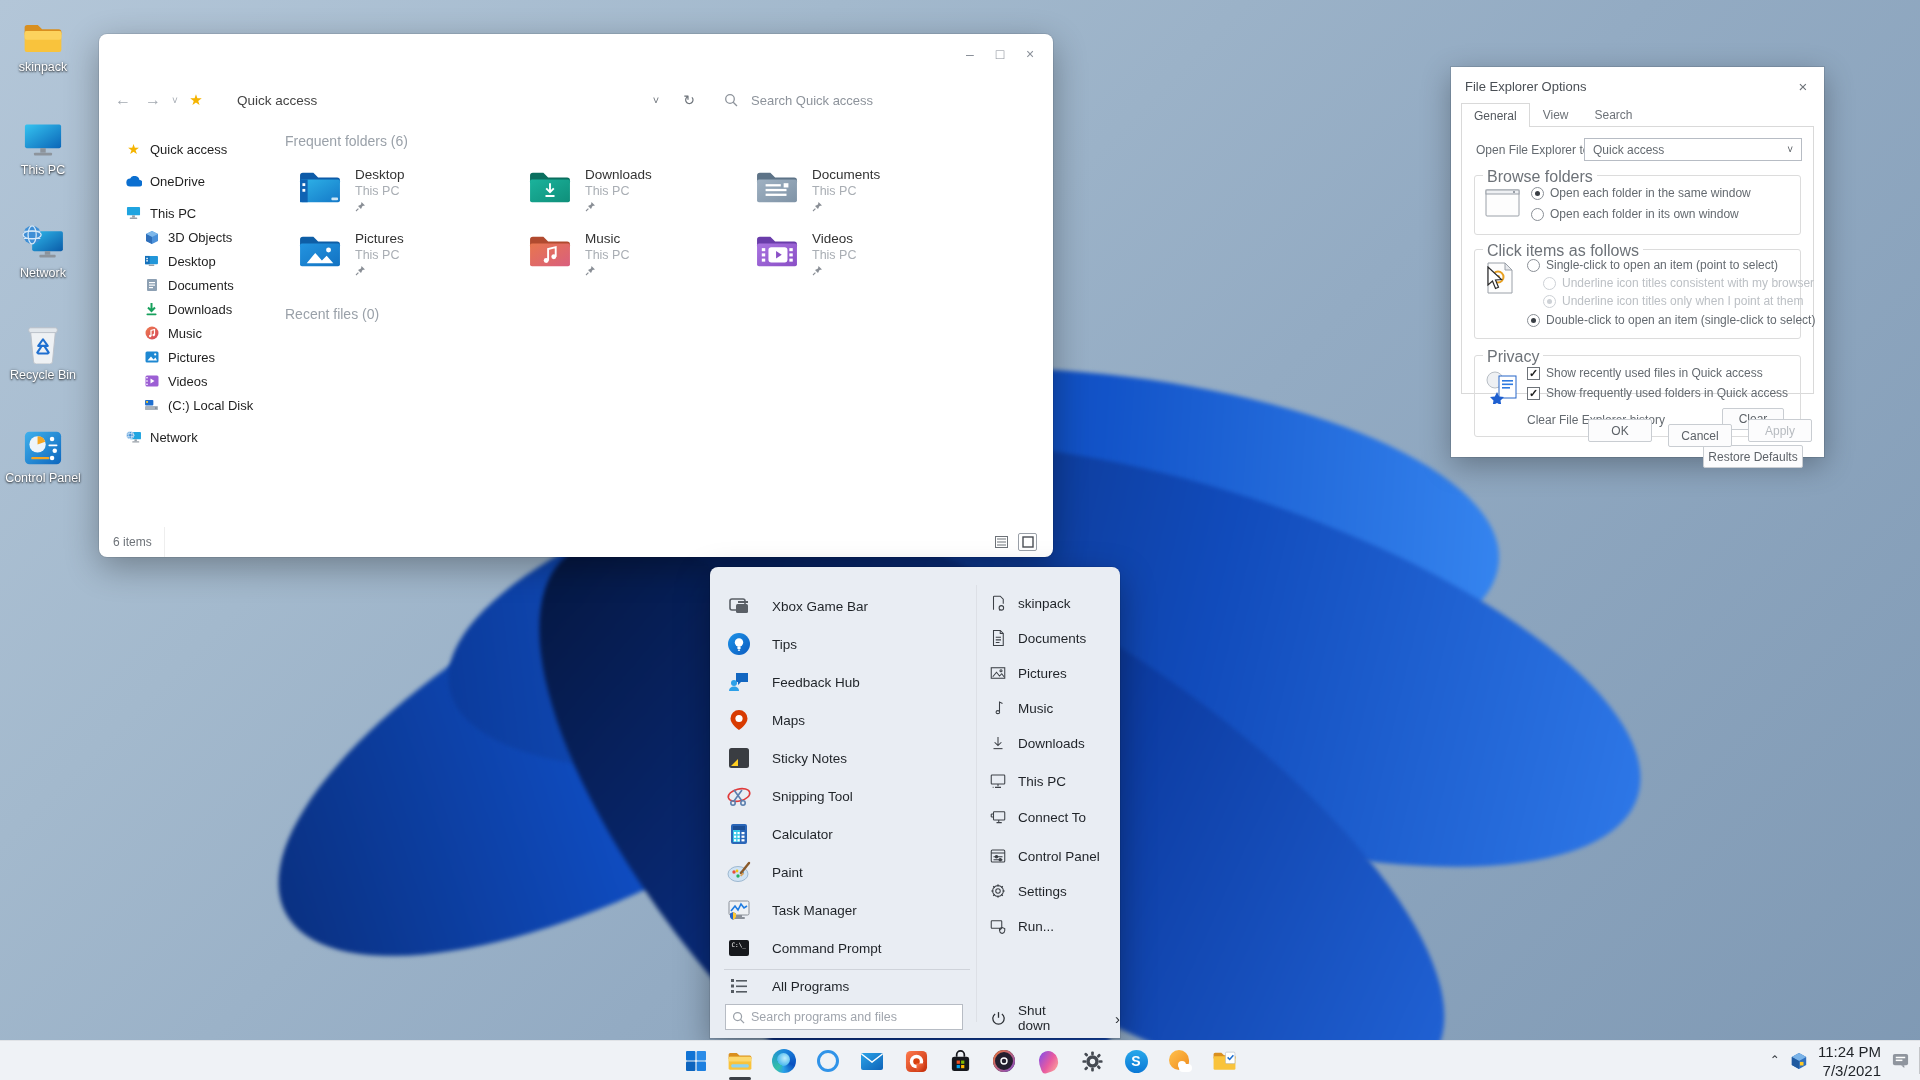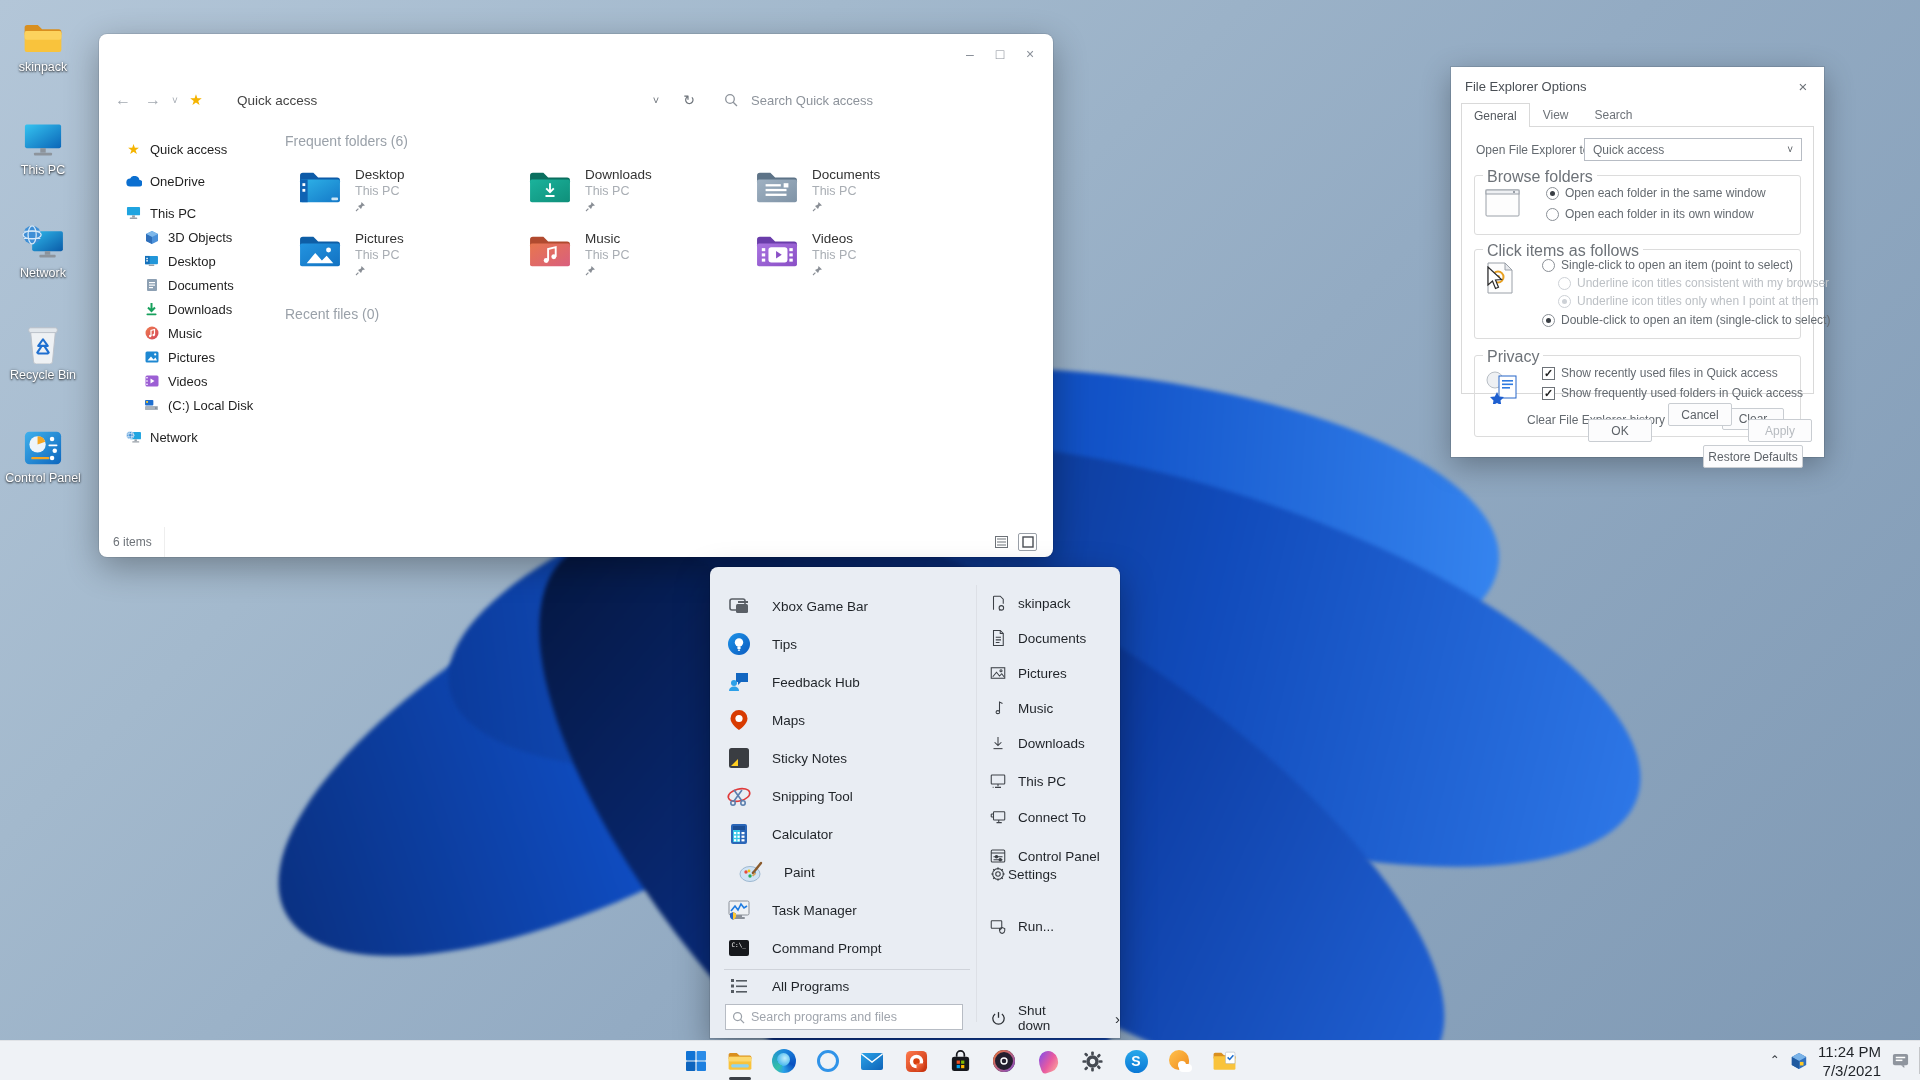--- a/index.html
+++ b/index.html
@@ -66,21 +66,21 @@
   .tab.active { background:#fff; border-color:#d9d9d9; height:24px; z-index:2; color:#53585e; }
   .panel { position:absolute; left:10px; right:10px; top:59px; bottom:63px; border:1px solid #d9d9d9; background:#fff; }
   .fset { position:absolute; left:12px; right:12px; border:1px solid #dcdcdc; border-radius:3px; }
   .fset legend,.leg { position:absolute; top:-8px; left:8px; background:#fff; padding:0 4px; font-size:16px; color:#6d7278; }
   .radio { width:13px; height:13px; border:1px solid #8a8f96; border-radius:50%; display:inline-block; position:relative; flex:none; background:#fff; }
   .radio.sel::after { content:""; position:absolute; left:3px; top:3px; width:5px; height:5px; border-radius:50%; background:#3a3f45; }
   .radio.dis { border-color:#cdd1d6; }
   .radio.dis.sel::after { background:#cdd1d6; }
   .chk { width:13px; height:13px; border:1px solid #6d7278; display:inline-flex; align-items:center; justify-content:center;
          font-size:11px; color:#1f1f1f; font-weight:bold; background:#fff; flex:none; }
-  .opt-row { position:absolute; display:flex; align-items:center; gap:6px; font-size:12px; white-space:nowrap;margin-left:15px; }
+  .opt-row { position:absolute; display:flex; align-items:center; gap:6px; font-size:12px; white-space:nowrap; }
   .opt-row.disd { color:#bcc0c5; }
   .btn { display:flex; align-items:center; justify-content:center; border:1px solid #c9cdd2; background:#fcfcfd; color:#5d6268;
          font-size:12px; border-radius:2px; }
   .btn.disabled { color:#b7bbc0; }
 
   
   .menu { position:absolute; left:710px; top:567px; width:410px; height:471px; background:#e9edf3;
           border-radius:8px 8px 0 0; box-shadow:0 12px 34px rgba(0,0,0,.35), 0 0 0 1px rgba(0,0,0,.08); }
   .sm-row { position:absolute; display:flex; align-items:center; gap:20px; font-size:13.5px; color:#1f2328; }
   .sm-ic24 { width:26px; height:26px; display:flex; align-items:center; justify-content:center; flex:none; }
@@ -585,21 +585,21 @@
           <span>Show frequently used folders in Quick access</span>
         </div>
         <span class="abs" style="left:52px; top:57px;">Clear File Explorer history</span>
         <div class="btn abs" style="left:247px; top:52px; width:62px; height:22px;">Clear</div>
       </div>
 
       <div class="btn abs" style="left:241px; top:318px; width:100px; height:23px;">Restore Defaults</div>
     </div>
 
     <div class="btn abs" style="left:137px; bottom:15px; width:64px; height:23px;">OK</div>
-    <div class="btn abs" style="left:217px; bottom:31px; width:64px; height:23px;">Cancel</div>
+    <div class="btn abs" style="left:217px; bottom:10px; width:64px; height:23px;">Cancel</div>
     <div class="btn disabled abs" style="left:297px; bottom:15px; width:64px; height:23px;">Apply</div>
   </div>
 
   <div class="menu">
     <div class="sm-vsep"></div>
 
     <div class="sm-row" style="left:16px; top:20px; height:38px;">
       <span class="sm-ic24">
           <svg width="24" height="24" viewBox="0 0 24 24">
             <rect x="3" y="5" width="15" height="11" rx="2" fill="none" stroke="#5a5f66" stroke-width="1.6"></rect>
@@ -679,21 +679,21 @@
               <rect x="7" y="17.2" width="2.2" height="2.2"></rect>
               <rect x="10.5" y="17.2" width="2.2" height="2.2"></rect>
               <rect x="14.5" y="10" width="3" height="2.2"></rect>
               <rect x="14.5" y="13.6" width="3" height="2.2"></rect>
               <rect x="14.5" y="17.2" width="3" height="2.2"></rect>
             </g>
           </svg>
         </span>
       <span>Calculator</span>
     </div>
-    <div class="sm-row" style="left:28px; top:286px; height:38px;">
+    <div class="sm-row" style="left:16px; top:286px; height:38px;">
       <span class="sm-ic24">
           <svg width="26" height="24" viewBox="0 0 26 24">
             <ellipse cx="12" cy="14" rx="10" ry="7.5" fill="#cfe3f5" stroke="#9db8d0"></ellipse>
             <circle cx="8" cy="12" r="1.7" fill="#e74c3c"></circle>
             <circle cx="12" cy="16" r="1.7" fill="#27ae60"></circle>
             <circle cx="16" cy="12.5" r="1.7" fill="#2980b9"></circle>
             <circle cx="11" cy="11" r="1.4" fill="#f1c40f"></circle>
             <path d="M15 13L23 3" stroke="#8a5a2b" stroke-width="2.4" stroke-linecap="round"></path>
             <path d="M14 15.5l2.6-3 1.6 1.3-3 2.6z" fill="#d9a05b"></path>
           </svg>
@@ -822,21 +822,21 @@
             <rect x="3" y="4" width="18" height="16" rx="1.5"></rect>
             <path d="M3 8h18"></path>
             <path d="M6 13h12"></path>
             <circle cx="10" cy="13" r="1.6" fill="#3c4046"></circle>
             <path d="M6 17h12"></path>
             <circle cx="15" cy="17" r="1.6" fill="#3c4046"></circle>
           </svg>
         </span>
       <span>Control Panel</span>
     </div>
-    <div class="sm-row" style="left:278px; top:290px; height:34px; gap:0;">
+    <div class="sm-row" style="left:278px; top:307px; height:34px; gap:10px;">
       <span class="sm-ic18">
           <svg width="18" height="18" viewBox="0 0 24 24" fill="none" stroke="#3c4046" stroke-width="1.4">
             <circle cx="12" cy="12" r="3"></circle>
             <path d="M12 3v3M12 18v3M3 12h3M18 12h3M5.6 5.6l2.1 2.1M16.3 16.3l2.1 2.1M5.6 18.4l2.1-2.1M16.3 7.7l2.1-2.1"></path>
             <circle cx="12" cy="12" r="7.2"></circle>
           </svg>
         </span>
       <span>Settings</span>
     </div>
     <div class="sm-row" style="left:278px; top:342px; height:34px; gap:10px;">

